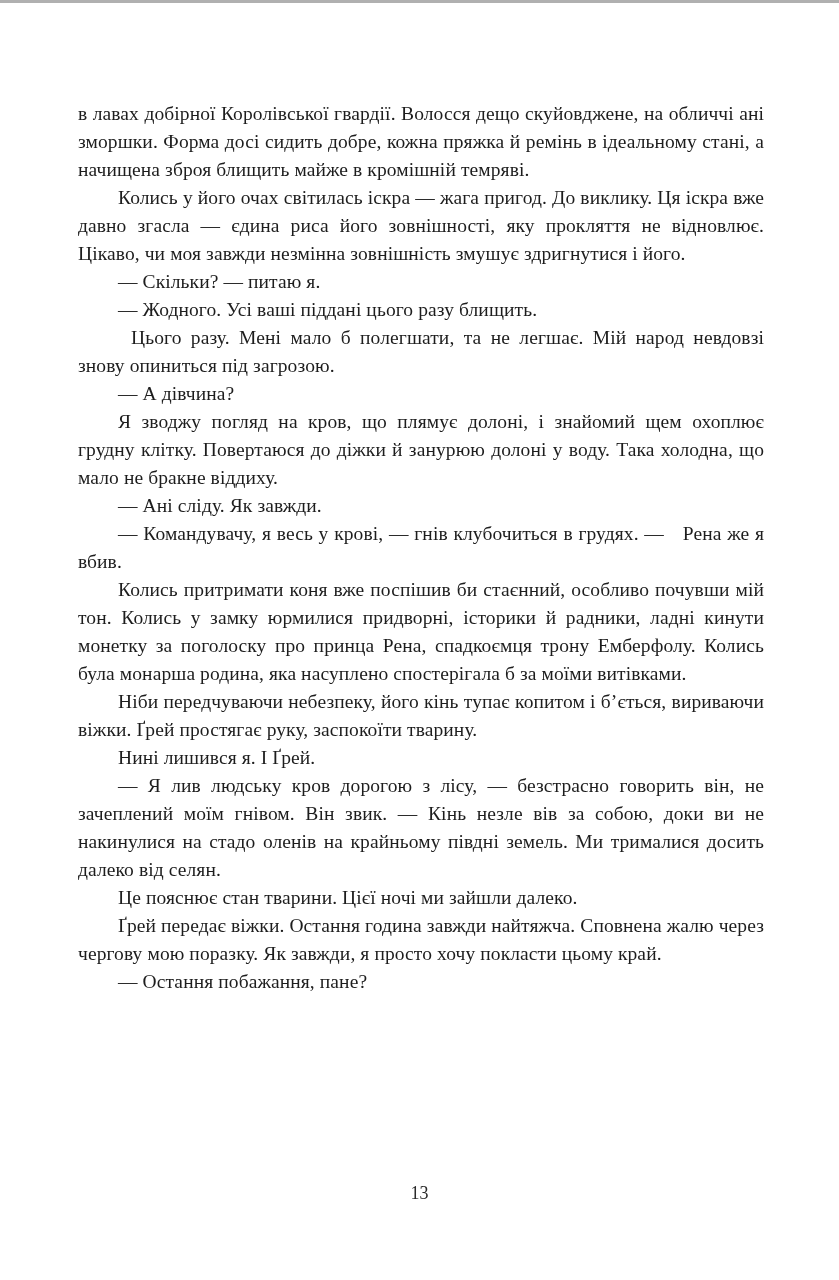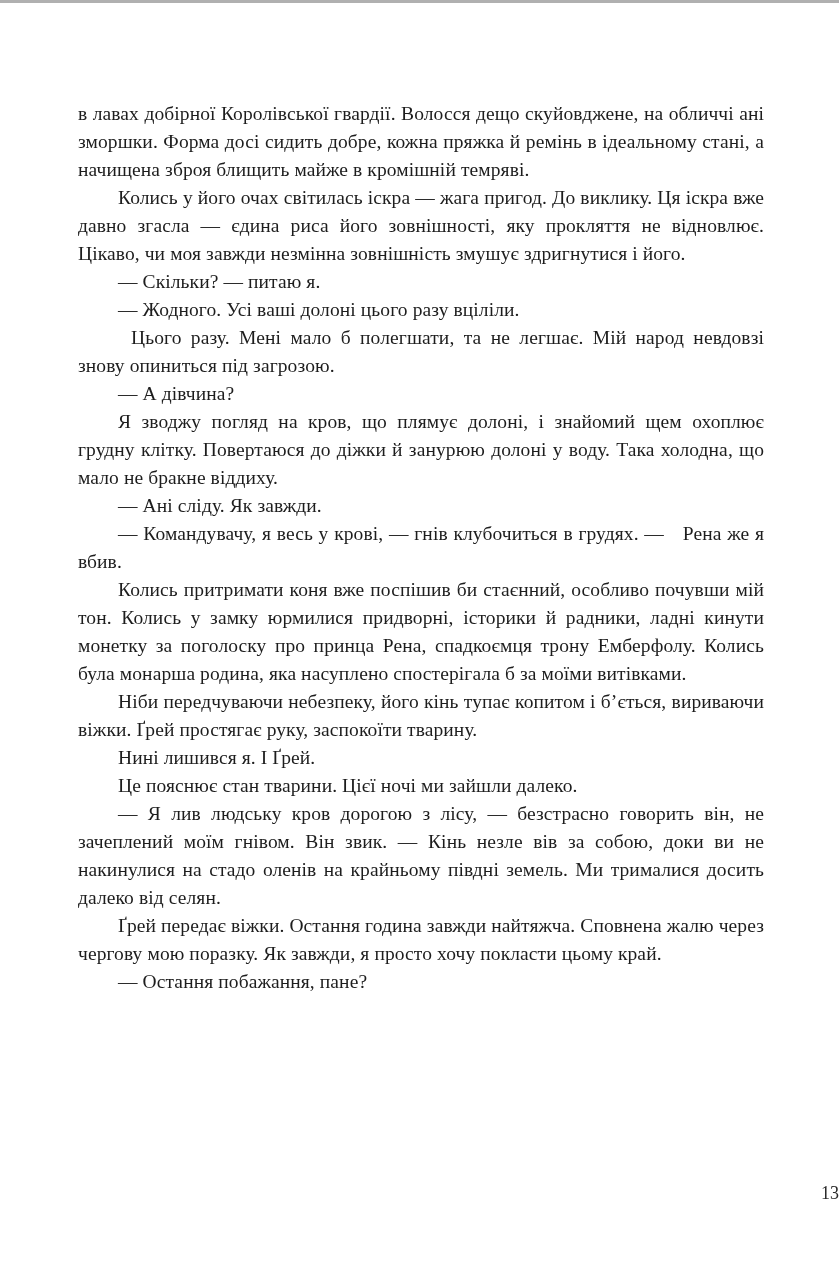--- a/index.html
+++ b/index.html
@@ -45,42 +45,42 @@
     text-indent: 0;
   }
   .italic {
     margin-left: 13px;
   }
   .page-number {
     position: absolute;
     top: 1183px;
     left: 0;
     width: 100%;
-    text-align: right;
+    text-align: center;
     font-size: 18px;
     color: #2a2a2a;
   }
 </style>
 </head>
 <body>
 
 <div class="book-page">
   <div class="scan-edge"></div>
   <div class="text-block" id="text-block">
       <p class="continuation"><span>в лавах добірної Королівської гвардії. Волосся дещо скуйовджене, на обличчі ані зморшки. Форма досі сидить добре, кожна пряжка й ремінь в ідеальному стані, а начищена зброя блищить майже в кромішній темряві.</span></p>
       <p class="indented"><span>Колись у його очах світилась іскра — жага пригод. До виклику. Ця іскра вже давно згасла — єдина риса його зовнішності, яку прокляття не відновлює. Цікаво, чи моя завжди незмінна зовнішність змушує здригнутися і його.</span></p>
       <p class="indented"><span>— Скільки? — питаю я.</span></p>
-      <p class="indented"><span>— Жодного. Усі ваші долоні цього разу вціліли.</span></p>
+      <p class="indented"><span>— Жодного. Усі ваші піддані цього разу блищить.</span></p>
       <p class="indented"><span class="italic">Цього разу.</span><span> Мені мало б полегшати, та не легшає. Мій народ невдовзі знову опиниться під загрозою.</span></p>
       <p class="indented"><span>— А дівчина?</span></p>
       <p class="indented"><span>Я зводжу погляд на кров, що плямує долоні, і знайомий щем охоплює грудну клітку. Повертаюся до діжки й занурюю долоні у воду. Така холодна, що мало не бракне віддиху.</span></p>
       <p class="indented"><span>— Ані сліду. Як завжди.</span></p>
       <p class="indented"><span>— Командувачу, я весь у крові, — гнів клубочиться в грудях. — </span><span class="italic">Рена</span><span> же я вбив.</span></p>
       <p class="indented"><span>Колись притримати коня вже поспішив би стаєнний, особливо почувши мій тон. Колись у замку юрмилися придворні, історики й радники, ладні кинути монетку за поголоску про принца Рена, спадкоємця трону Емберфолу. Колись була монарша родина, яка насуплено спостерігала б за моїми витівками.</span></p>
       <p class="indented"><span>Ніби передчуваючи небезпеку, його кінь тупає копитом і б’ється, вириваючи віжки. Ґрей простягає руку, заспокоїти тварину.</span></p>
       <p class="indented"><span>Нині лишився я. І Ґрей.</span></p>
+      <p class="indented"><span>— Я лив людську кров дорогою з лісу, — безстрасно говорить він, не зачеплений моїм гнівом. Він звик. — Кінь незле вів за собою, доки ви не накинулися на стадо оленів на крайньому півдні земель. Ми трималися досить далеко від селян.</span></p>
       <p class="indented"><span>Це пояснює стан тварини. Цієї ночі ми зайшли далеко.</span></p>
-      <p class="indented"><span>— Я лив людську кров дорогою з лісу, — безстрасно говорить він, не зачеплений моїм гнівом. Він звик. — Кінь незле вів за собою, доки ви не накинулися на стадо оленів на крайньому півдні земель. Ми трималися досить далеко від селян.</span></p>
       <p class="indented"><span>Ґрей передає віжки. Остання година завжди найтяжча. Сповнена жалю через чергову мою поразку. Як завжди, я просто хочу покласти цьому край.</span></p>
       <p class="indented"><span>— Остання побажання, пане?</span></p>
     </div>
   <div class="page-number">13</div>
 </div>
 
 </body></html>

